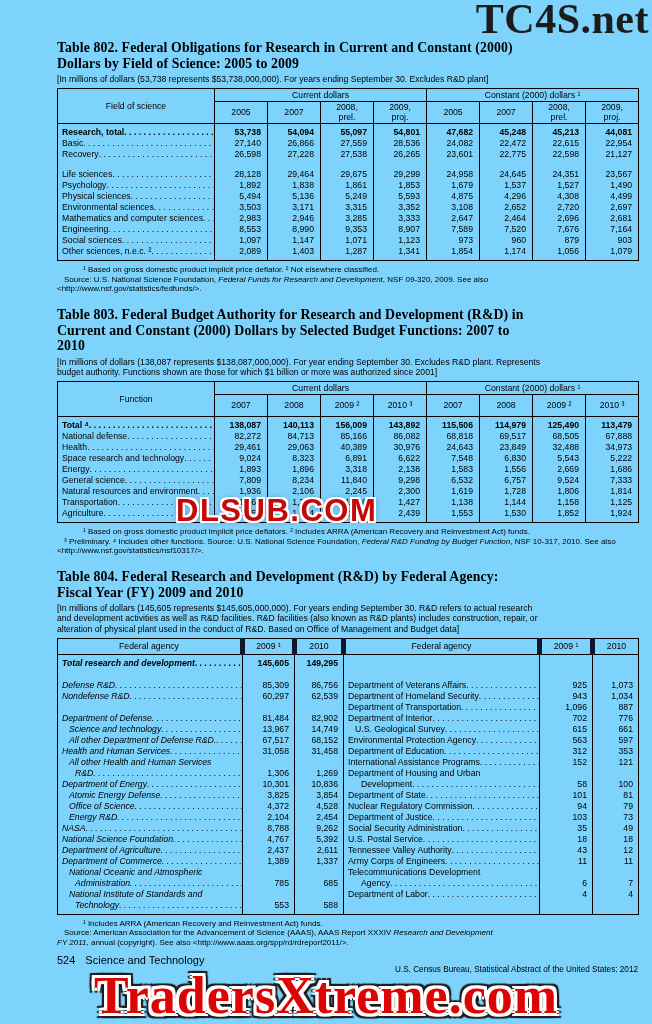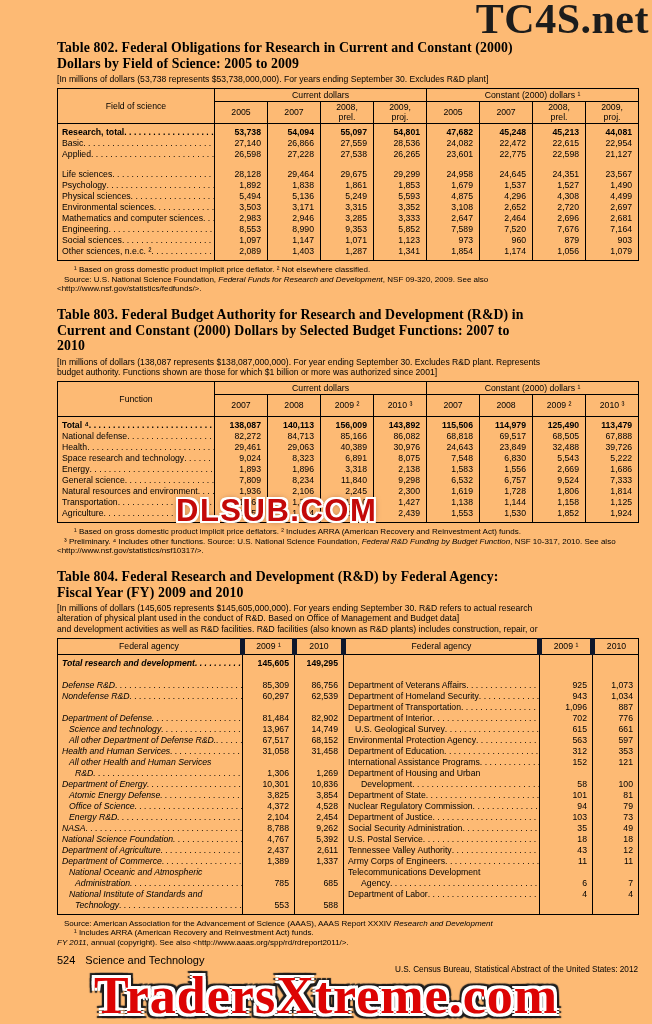--- a/index.html
+++ b/index.html
@@ -1,18 +1,18 @@
 <!DOCTYPE html>
 <html><head>
 <meta charset="utf-8">
 <style>
   * { margin:0; padding:0; box-sizing:border-box; }
   html,body { background:#fff; }
   body { width:652px; height:1024px; font-family:"Liberation Sans",sans-serif; color:#000; position:relative; overflow:hidden; }
-  .page { position:relative; width:652px; height:1024px; background:#fdba74; overflow:hidden; }
+  .page { position:relative; width:652px; height:1024px; background:#7dd3fc; overflow:hidden; }
   .content { position:absolute; left:57px; top:40px; width:581px; }
 
   .sec + .sec { margin-top:13px; }
   .title { font-family:"Liberation Serif",serif; font-weight:700; font-size:13.8px; line-height:15.6px; letter-spacing:.1px; }
   .note { font-size:8.6px; line-height:10.2px; margin-top:3px; }
 
   table { border-collapse:collapse; width:581px; table-layout:fixed; border:1px solid #000; margin-top:4px; }
   th,td { font-size:8.7px; font-weight:normal; padding:0; vertical-align:middle; }
 
   .t-wide col.c-stub { width:157px; }
@@ -43,21 +43,21 @@
   .t-agency td.b, .t-agency td.b .txt { font-weight:bold; }
   .ag.ind1 .lbl { padding-left:7px; }
   .ag.ind2 .lbl { padding-left:13px; }
 
   .lbl { display:flex; align-items:baseline; overflow:hidden; }
   .lbl .txt { white-space:nowrap; }
   .lbl .dots { flex:1 1 auto; overflow:hidden; white-space:nowrap; }
   .lbl .dots::after { content:" . . . . . . . . . . . . . . . . . . . . . . . . . . . . . . . . . . . . . . . . . . . . . . . . . . . . . . . . . . . ."; }
 
   .fnblock { margin-top:4px; font-size:8px; line-height:9.7px; }
-  .fnline.f0 { margin-left:17px; }
+  .fnline.f0 { margin-left:26px; }
   .fnline.f1 { margin-left:7px; }
   .fnline.f2 { margin-left:0; }
   .it { font-style:italic; }
 
   .footer-left { position:absolute; left:57px; top:954px; font-size:11px; }
   .footer-left .sect { margin-left:10px; }
   .footer-right { position:absolute; right:14px; top:965px; font-size:8.2px; }
 
   .wm-top { position:absolute; top:-5px; right:3px; z-index:5;
     font-family:"Liberation Serif",serif; font-weight:700; font-size:42px; color:#1c1c1c; letter-spacing:.5px; }
@@ -137,21 +137,21 @@
               <td class="num">27,559</td>
               <td class="num">28,536</td>
               <td class="num">24,082</td>
               <td class="num">22,472</td>
               <td class="num">22,615</td>
               <td class="num">22,954</td>
             </tr>
             <tr>
               <td class="stub">
                 <div class="lbl">
-                  <span class="txt">Applied</span>
+                  <span class="txt">Recovery</span>
                   <span class="dots"></span>
                 </div>
               </td>
               <td class="num">26,598</td>
               <td class="num">27,228</td>
               <td class="num">27,538</td>
               <td class="num">26,265</td>
               <td class="num">23,601</td>
               <td class="num">22,775</td>
               <td class="num">22,598</td>
@@ -251,21 +251,21 @@
             <tr>
               <td class="stub">
                 <div class="lbl">
                   <span class="txt">Engineering</span>
                   <span class="dots"></span>
                 </div>
               </td>
               <td class="num">8,553</td>
               <td class="num">8,990</td>
               <td class="num">9,353</td>
-              <td class="num">5,852</td>
+              <td class="num">8,907</td>
               <td class="num">7,589</td>
               <td class="num">7,520</td>
               <td class="num">7,676</td>
               <td class="num">7,164</td>
             </tr>
             <tr>
               <td class="stub">
                 <div class="lbl">
                   <span class="txt">Social sciences</span>
                   <span class="dots"></span>
@@ -377,33 +377,33 @@
                   <span class="dots"></span>
                 </div>
               </td>
               <td class="num">29,461</td>
               <td class="num">29,063</td>
               <td class="num">40,389</td>
               <td class="num">30,976</td>
               <td class="num">24,643</td>
               <td class="num">23,849</td>
               <td class="num">32,488</td>
-              <td class="num">39,726</td>
+              <td class="num">34,973</td>
             </tr>
             <tr>
               <td class="stub">
                 <div class="lbl">
                   <span class="txt">Space research and technology</span>
                   <span class="dots"></span>
                 </div>
               </td>
               <td class="num">9,024</td>
               <td class="num">8,323</td>
               <td class="num">6,891</td>
-              <td class="num">8,075</td>
+              <td class="num">6,622</td>
               <td class="num">7,548</td>
               <td class="num">6,830</td>
               <td class="num">5,543</td>
               <td class="num">5,222</td>
             </tr>
             <tr>
               <td class="stub">
                 <div class="lbl">
                   <span class="txt">Energy</span>
                   <span class="dots"></span>
@@ -491,22 +491,22 @@
         </div>
     </section>
 
     <section class="sec">
       <div class="title">
         <div>Table 804. Federal Research and Development (R&amp;D) by Federal Agency:</div>
         <div>Fiscal Year (FY) 2009 and 2010</div>
       </div>
       <div class="note">
         <div>[In millions of dollars (145,605 represents $145,605,000,000). For years ending September 30. R&amp;D refers to actual research</div>
+        <div>and development activities as well as R&amp;D facilities. R&amp;D facilities (also known as R&amp;D plants) includes construction, repair, or</div>
         <div>alteration of physical plant used in the conduct of R&amp;D. Based on Office of Management and Budget data]</div>
-        <div>and development activities as well as R&amp;D facilities. R&amp;D facilities (also known as R&amp;D plants) includes construction, repair, or</div>
       </div>
       <table class="t-agency" id="t804">
         <colgroup>
             <col class="c1">
             <col class="c2">
             <col class="c3">
             <col class="c4">
             <col class="c5">
             <col class="c6">
           </colgroup>
@@ -901,22 +901,22 @@
               </td>
               <td class="num">553</td>
               <td class="num">588</td>
               <td class="ag ind0"></td>
               <td class="num"></td>
               <td class="num"></td>
             </tr>
           </tbody>
       </table>
       <div class="fnblock" id="fn804">
+          <div class="fnline f0"><span>¹ Includes ARRA (American Recovery and Reinvestment Act) funds.</span></div>
           <div class="fnline f1"><span>Source: American Association for the Advancement of Science (AAAS), AAAS Report XXXIV </span><span class="it">Research and Development</span></div>
-          <div class="fnline f0"><span>¹ Includes ARRA (American Recovery and Reinvestment Act) funds.</span></div>
           <div class="fnline f2"><span class="it">FY 2011</span><span>, annual (copyright). See also &lt;http://www.aaas.org/spp/rd/rdreport2011/&gt;.</span></div>
         </div>
     </section>
 
   </div>
 
   <div class="footer-left">
     <span>524</span><span class="sect">Science and Technology</span>
   </div>
   <div class="footer-right">U.S. Census Bureau, Statistical Abstract of the United States: 2012</div>

